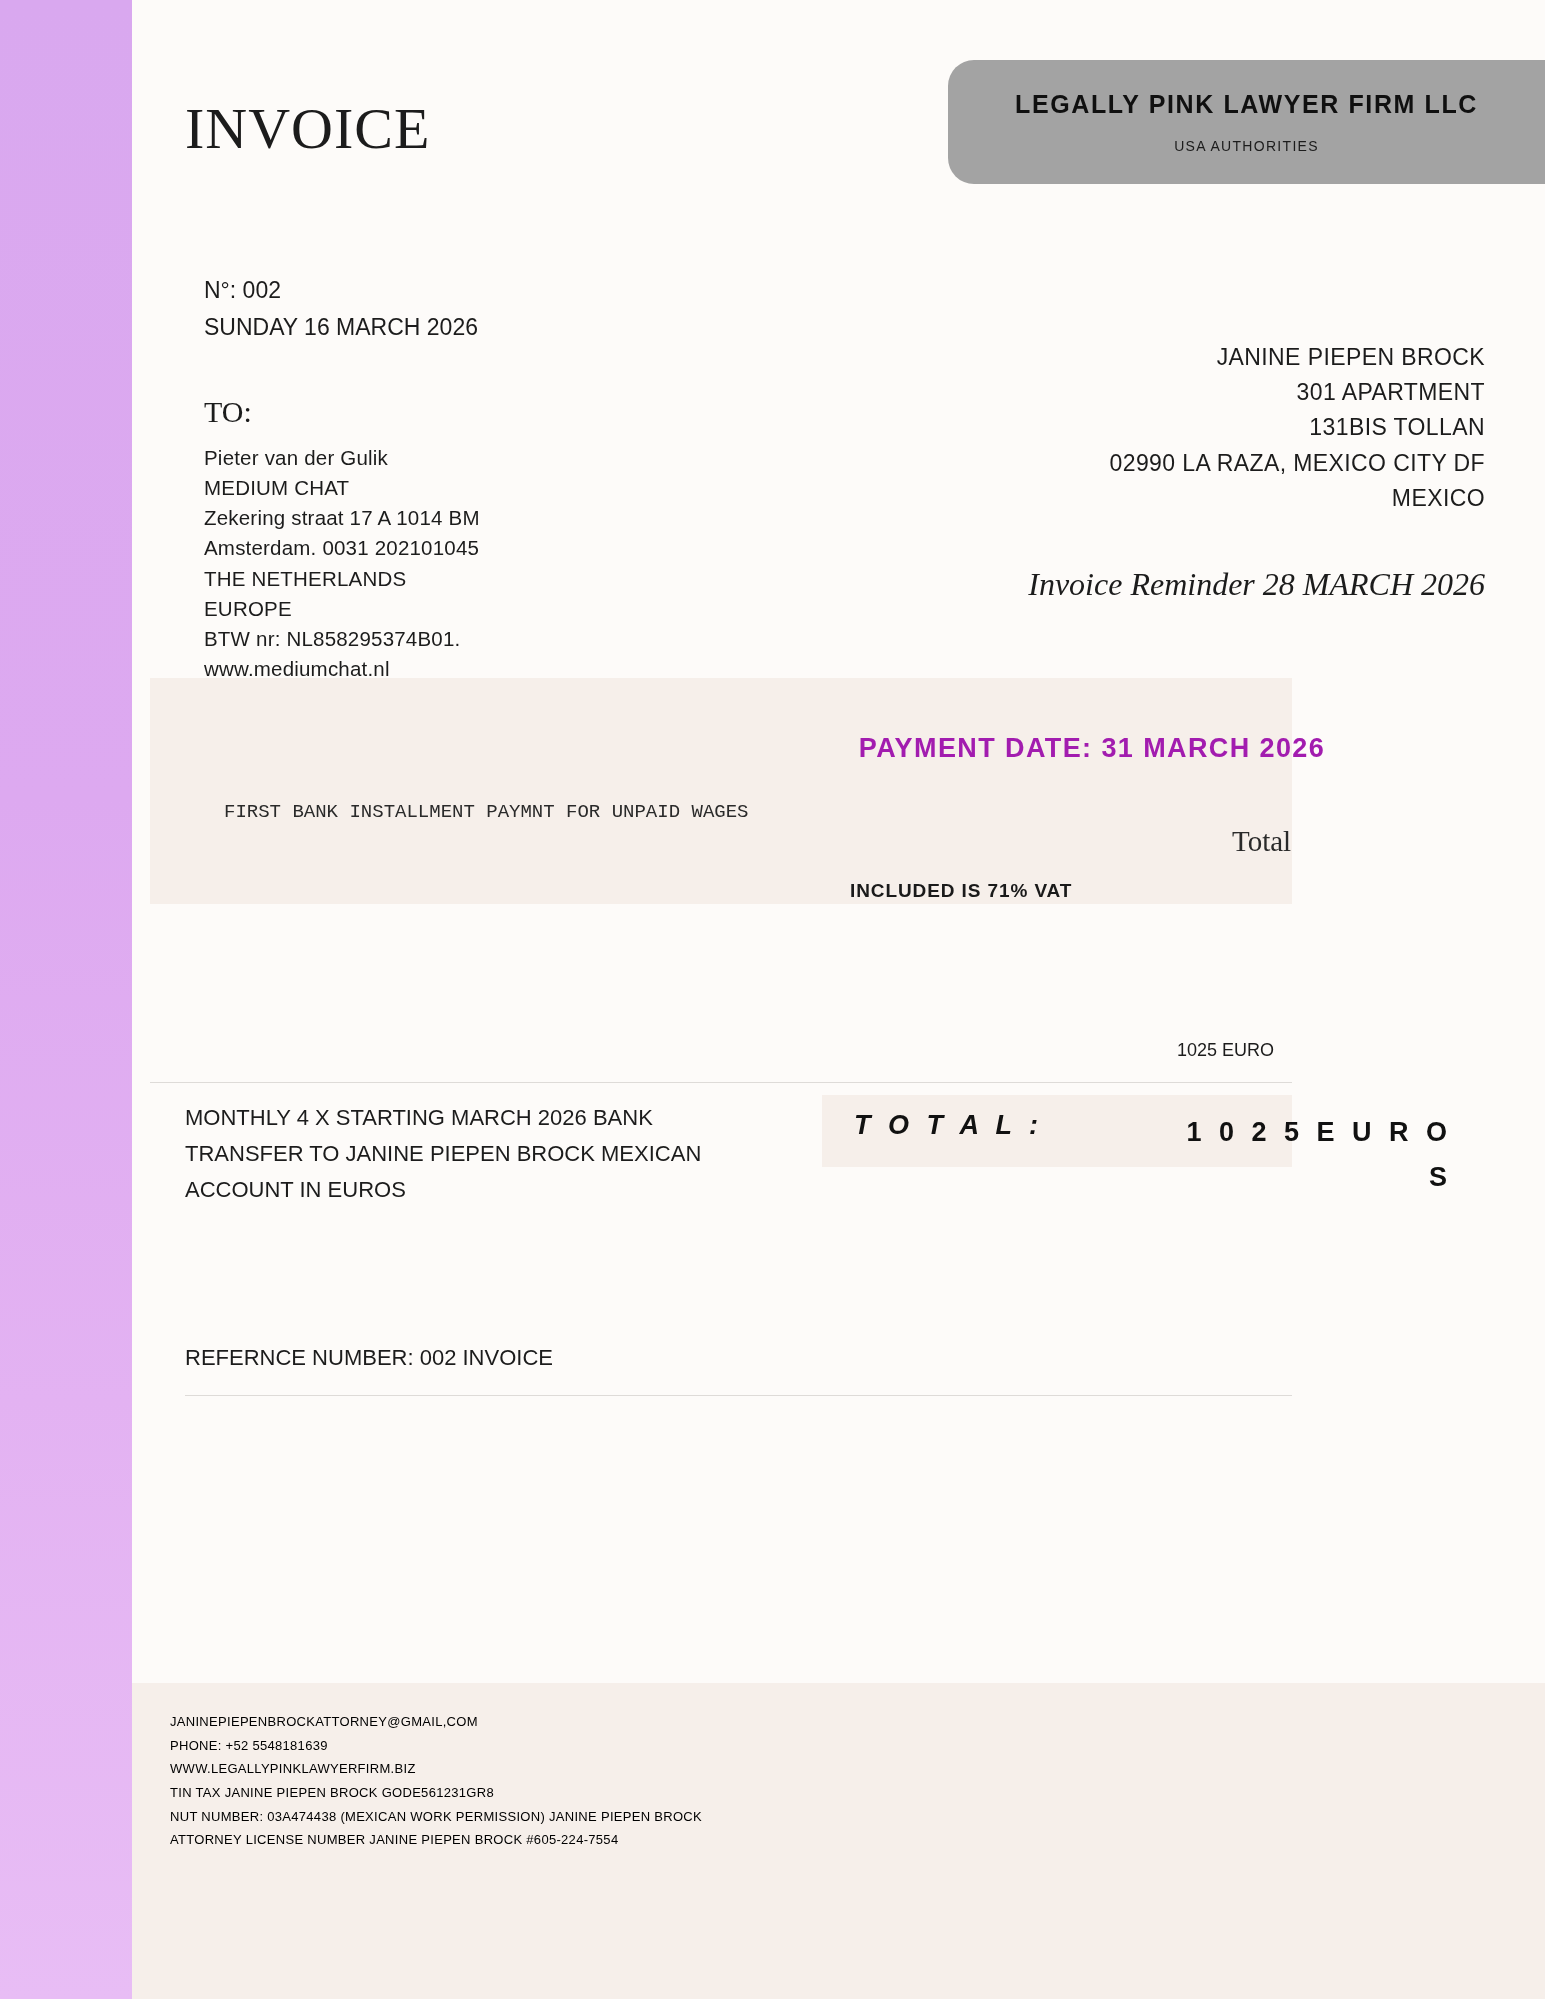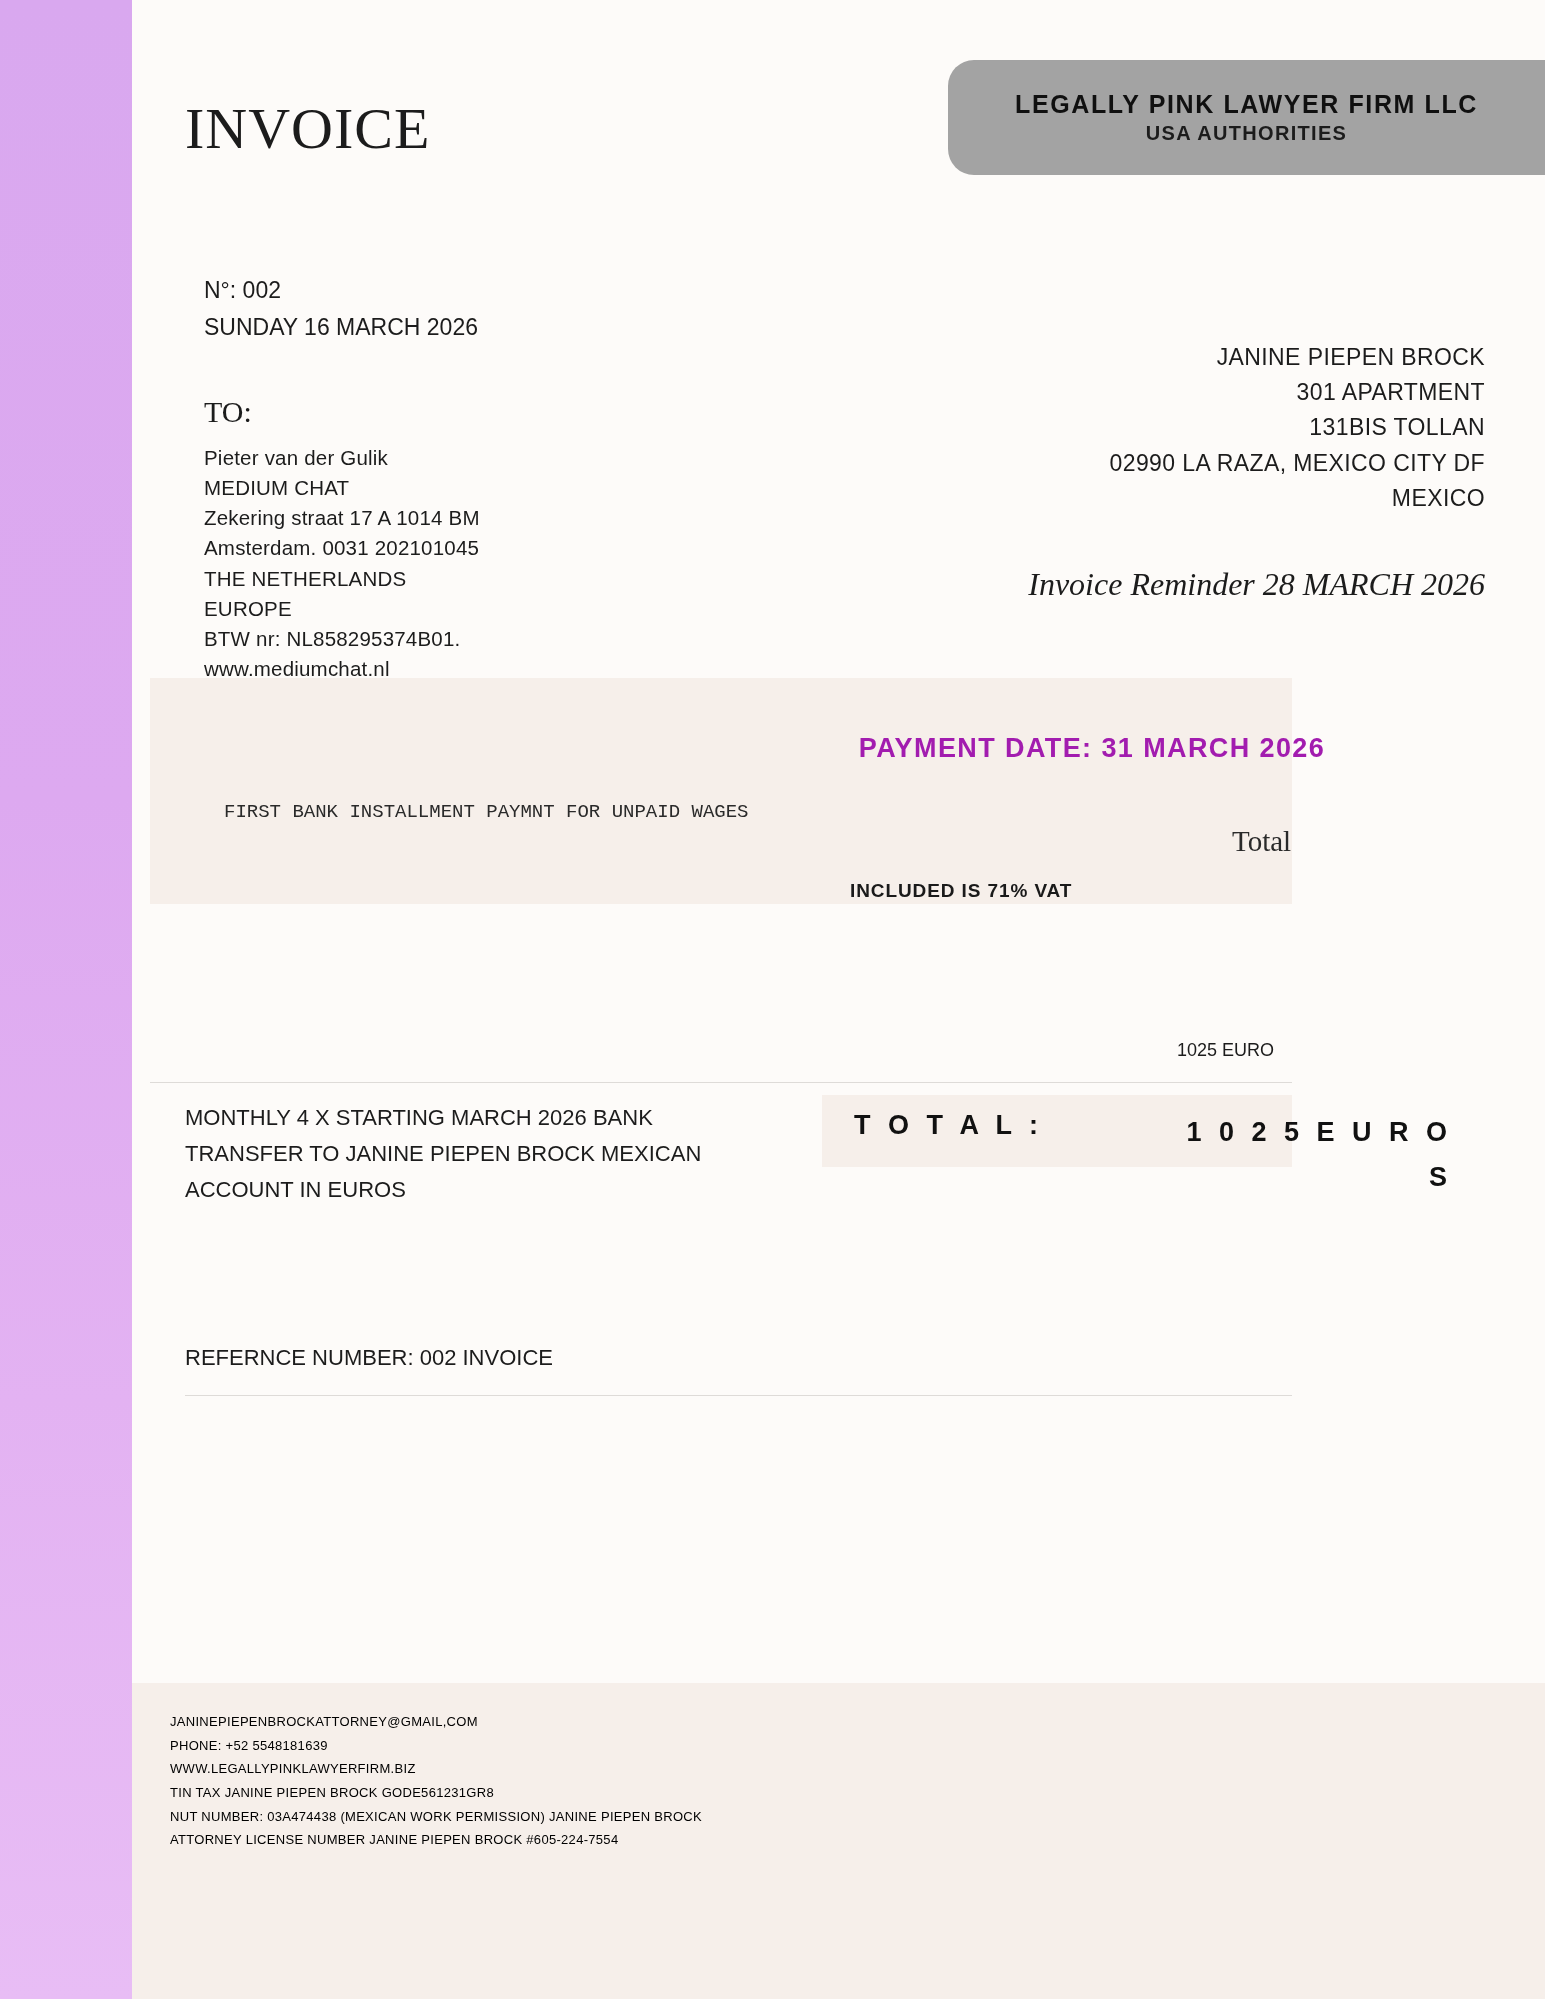--- a/index.html
+++ b/index.html
@@ -52,24 +52,24 @@
     text-align: center;
   }
   .firm-name {
     font-size: 25px;
     font-weight: bold;
     letter-spacing: 1.6px;
     color: #101010;
     line-height: 1.35;
   }
   .firm-sub {
-    font-size: 20px;
+    margin-top: 16px;
+    font-size: 14px;
     letter-spacing: 1.3px;
     color: #1c1c1c;
-    font-weight: bold;
   }
 
   
   .meta {
     position: absolute;
     left: 72px;
     top: 272px;
     font-size: 23px;
     color: #1c1c1c;
     line-height: 1.62;
@@ -218,20 +218,21 @@
     background: #f6efea;
   }
   .total-label {
     position: absolute;
     left: 722px;
     top: 1110px;
     font-size: 27px;
     font-weight: bold;
     letter-spacing: 5px;
     color: #111;
+    font-style: italic;
   }
   .total-value {
     position: absolute;
     left: 1020px;
     top: 1110px;
     width: 300px;
     text-align: right;
     font-size: 27px;
     font-weight: bold;
     letter-spacing: 5px;

